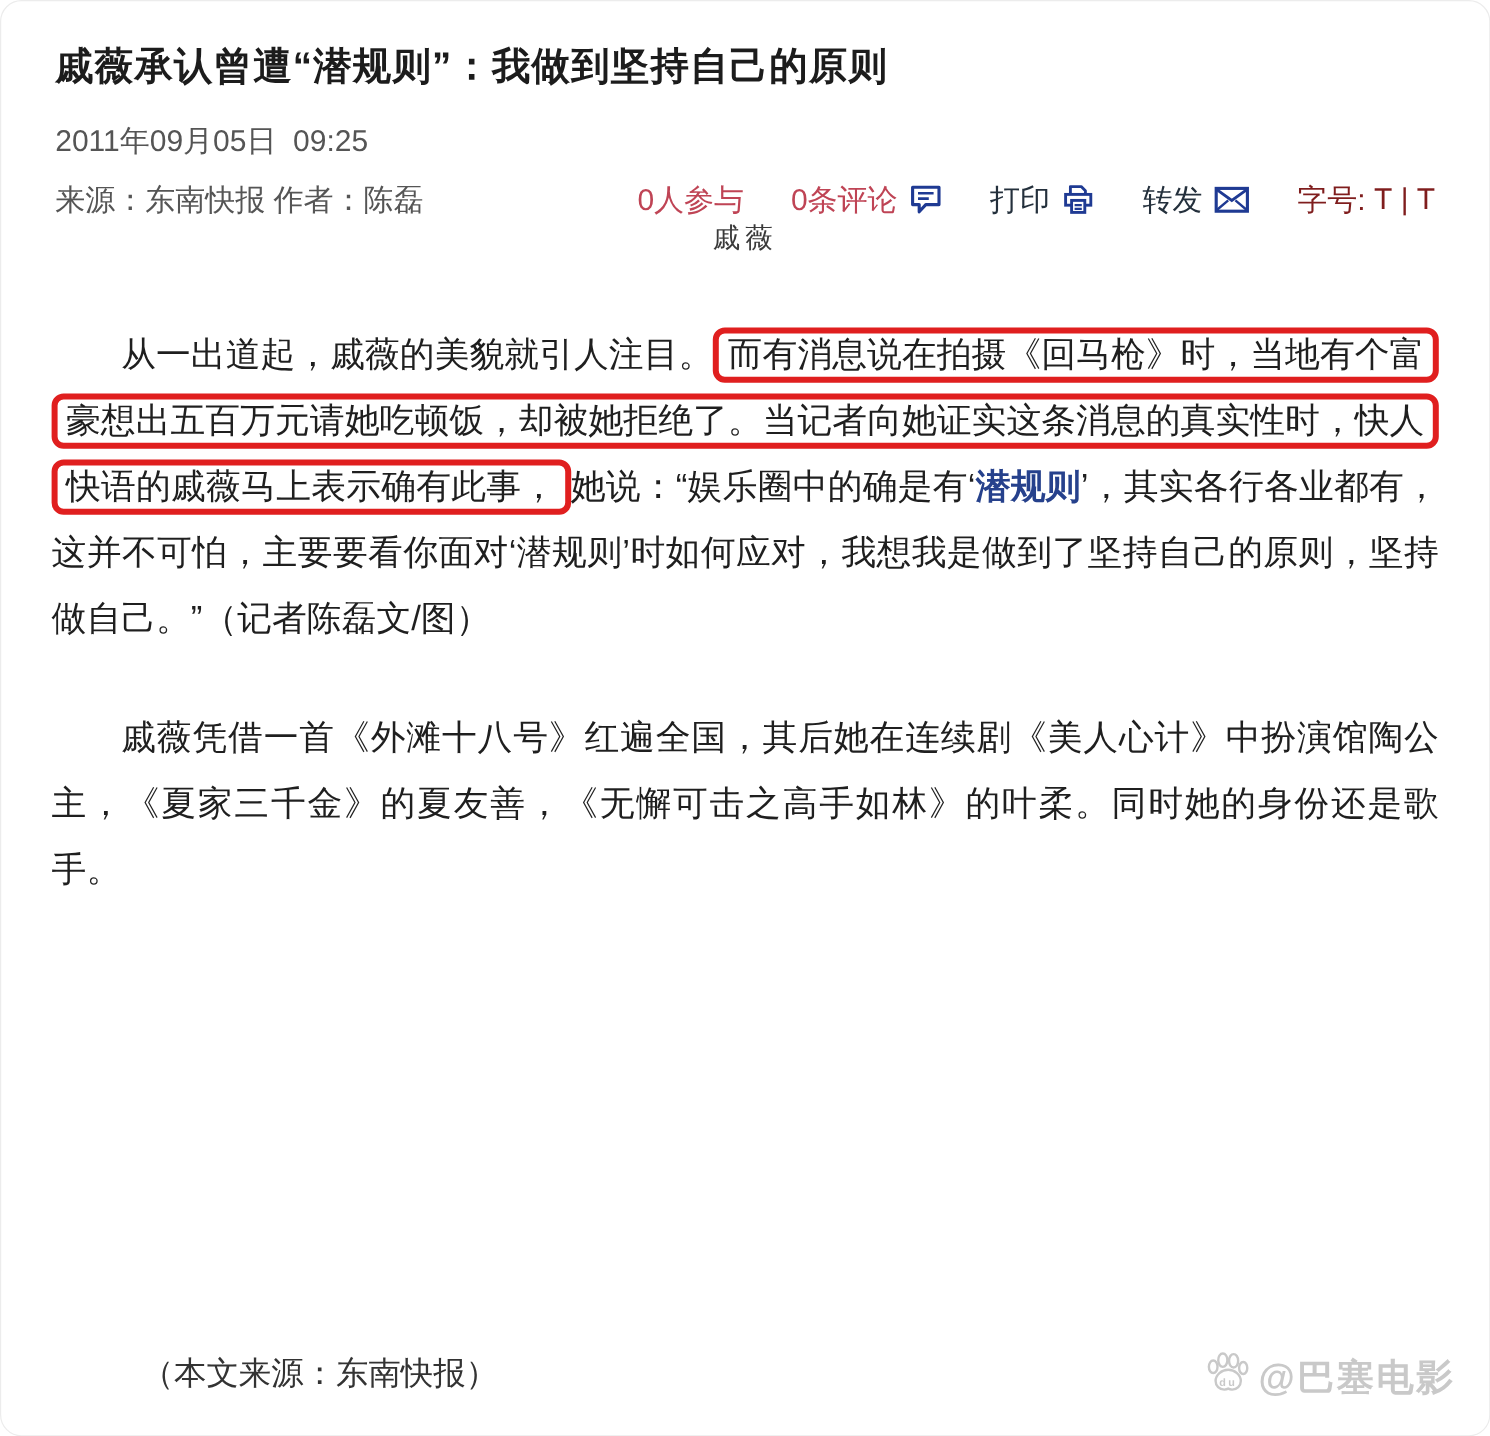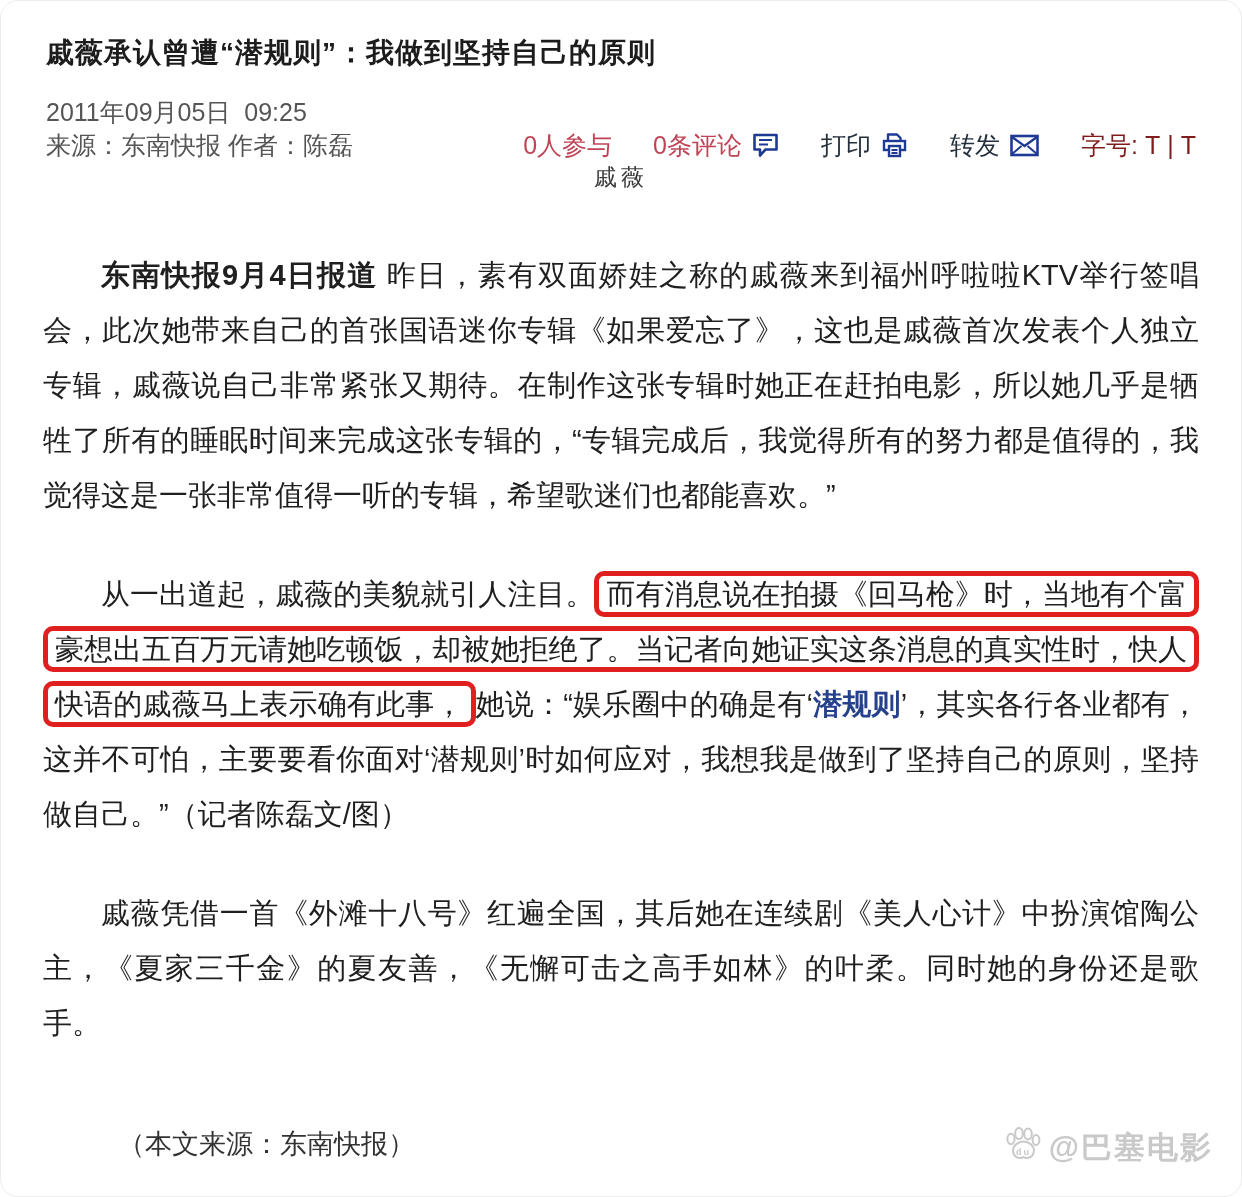--- a/index.html
+++ b/index.html
@@ -10,29 +10,29 @@
   }
   *{box-sizing:border-box;}
   html,body{margin:0;padding:0;background:#ffffff;}
   body{font-family:"Liberation Sans","DejaVu Sans",sans-serif;}
   .page{
     width:1242px;height:1197px;position:relative;background:#ffffff;
     border:1px solid #ececec;border-radius:18px;overflow:hidden;
   }
   .title{
     margin:34px 45px 0 45px;
-    font-size:28px;font-weight:bold;color:#1c1c1c;letter-spacing:1px;
+    font-size:32px;font-weight:bold;color:#1c1c1c;letter-spacing:1px;
     line-height:1.25;
   }
   .meta{margin:26px 45px 0 45px;color:#555;font-size:25px;}
-  .meta .datetime{white-space:pre-wrap;}
+  .meta .datetime{white-space:pre-wrap;margin-bottom:16px;}
   .meta-row{display:flex;justify-content:space-between;align-items:flex-end;}
-  .toolbar{display:flex;align-items:center;gap:25px;font-size:25px;color:#24303c;}
+  .toolbar{display:flex;align-items:center;gap:13px;font-size:25px;color:#24303c;}
   .toolbar .red{color:var(--toolbarred);}
-  .toolbar .grp{margin-left:16px;display:flex;align-items:center;gap:9px;}
+  .toolbar .grp{margin-left:26px;display:flex;align-items:center;gap:9px;}
   .toolbar .icon{display:inline-flex;align-items:center;}
   .toolbar .fsz{display:flex;align-items:center;gap:7px;color:#7f1d1d;}
   .caption{
     text-align:center;color:#3a3a3a;font-size:23px;
     letter-spacing:4px;
   }
   .body{
     margin:55px 42px 0 42px;
     font-size:29px;line-height:55px;color:#1f1f1f;
     text-align:justify;
@@ -109,21 +109,20 @@
           <span>|</span>
           <span>T</span>
         </span>
       </div>
     </div>
   </div>
 
   <div class="caption">戚薇</div>
 
   <div class="body">
-      <p><span class="seg-bold">东南快报9月4日报道</span><span class="seg-normal"> 昨日，素有双面娇娃之称的戚薇来到福州呼啦啦KTV举行签唱会，此次她带来自己的首张国语迷你专辑《如果爱忘了》，这也是戚薇首次发表个人独立专辑，戚薇说自己非常紧张又期待。在制作这张专辑时她正在赶拍电影，所以她几乎是牺牲了所有的睡眠时间来完成这张专辑的，“专辑完成后，我觉得所有的努力都是值得的，我觉得这是一张非常值得一听的专辑，希望歌迷们也都能喜欢。”</span></p>
       <p><span class="seg-normal">从一出道起，戚薇的美貌就引人注目。</span><span class="seg-highlight-red-box">而有消息说在拍摄《回马枪》时，当地有个富豪想出五百万元请她吃顿饭，却被她拒绝了。当记者向她证实这条消息的真实性时，快人快语的戚薇马上表示确有此事，</span><span class="seg-normal">她说：“娱乐圈中的确是有‘</span><span class="seg-link">潜规则</span><span class="seg-normal">’，其实各行各业都有，这并不可怕，主要要看你面对‘潜规则’时如何应对，我想我是做到了坚持自己的原则，坚持做自己。”（记者陈磊文/图）</span></p>
       <p><span class="seg-normal">戚薇凭借一首《外滩十八号》红遍全国，其后她在连续剧《美人心计》中扮演馆陶公主，《夏家三千金》的夏友善，《无懈可击之高手如林》的叶柔。同时她的身份还是歌手。</span></p>
     </div>
 
   <div class="footer-row">
     <div class="footer-note">（本文来源：东南快报）</div>
     <div class="watermark">
       <span class="icon">
         <svg width="40" height="36" viewBox="0 0 40 36" fill="none" stroke="#c9c9c9" stroke-width="2">
           <ellipse cx="8" cy="13" rx="3.6" ry="5.2"></ellipse>

